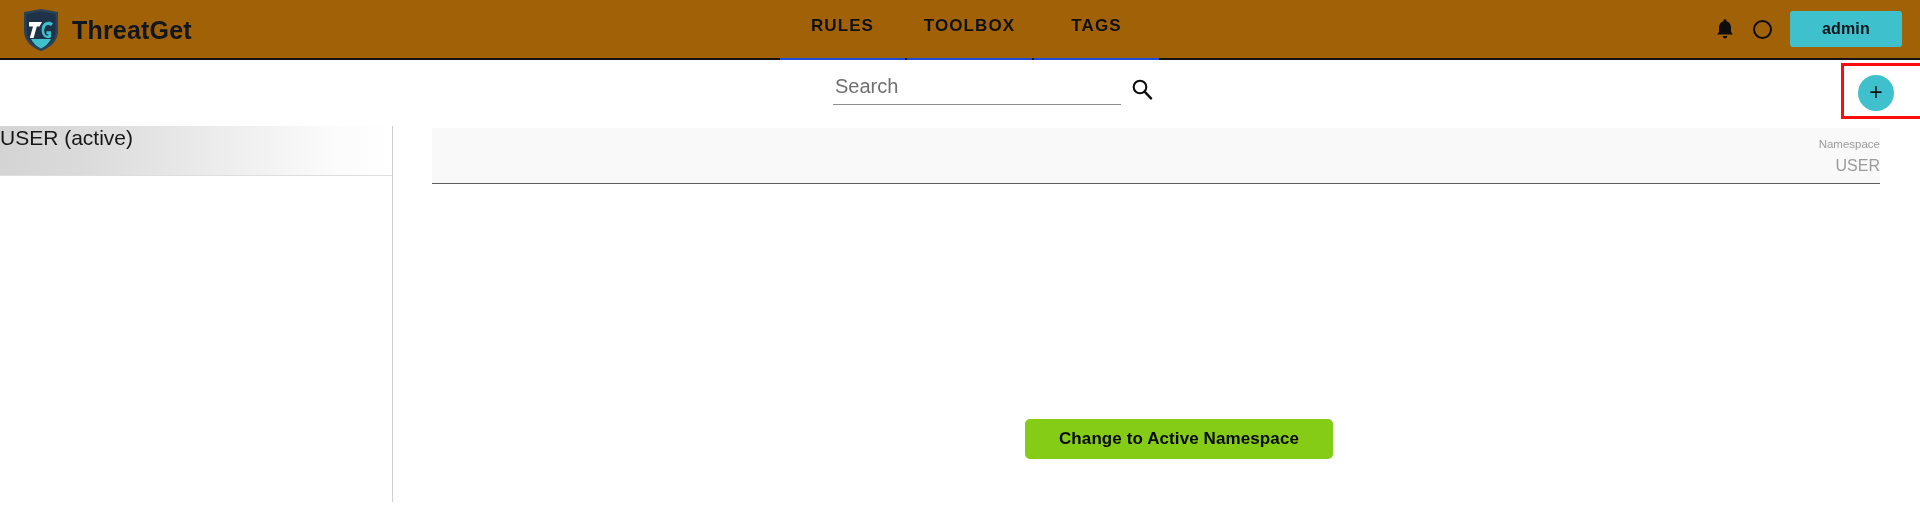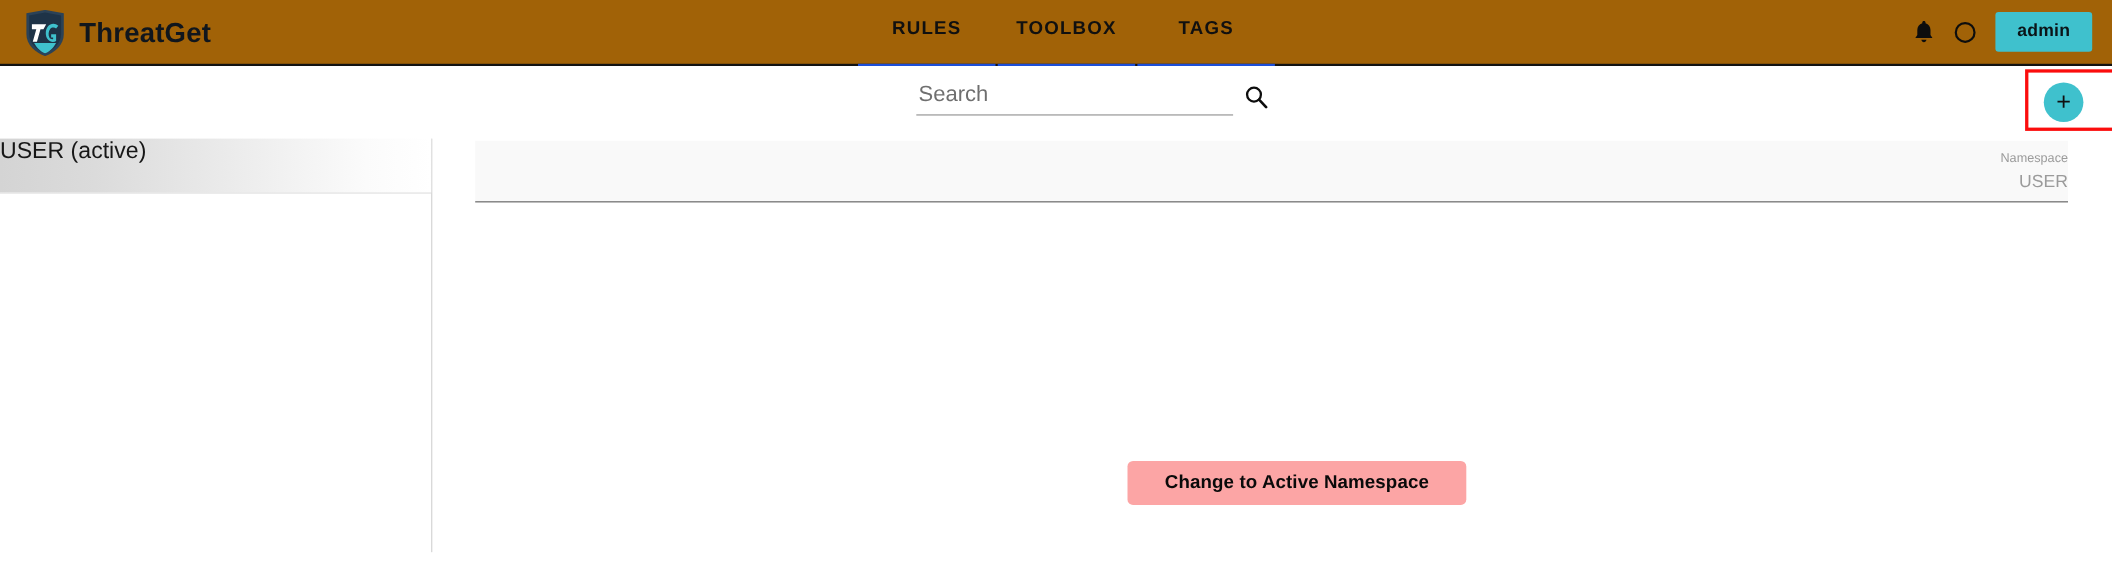--- a/index.html
+++ b/index.html
@@ -81,21 +81,21 @@
     border: 2px solid #0d0d0d;
     border-radius: 50%;
     box-sizing: border-box;
     cursor: pointer;
   }
   .admin-btn {
     background: #3fc1cd;
     color: #0b1418;
     font-size: 16px;
     font-weight: bold;
-    padding: 9px 20px;
+    padding: 9px 32px;
     border: none;
     border-radius: 3px;
     cursor: pointer;
     font-family: "Liberation Sans", sans-serif;
     letter-spacing: 0.2px;
   }
 
   
   .searchrow {
     position: absolute;
@@ -233,21 +233,21 @@
 
   .action-row {
     position: absolute;
     left: 0;
     top: 293px;
     width: 1526px;
     display: flex;
     justify-content: center;
   }
   .change-btn {
-    background: #fca5a5;
+    background: #84cc16;
     color: #0a0a0a;
     font-size: 17px;
     font-weight: bold;
     font-family: "Liberation Sans", sans-serif;
     border: none;
     border-radius: 5px;
     padding: 10px 34px;
     cursor: pointer;
     letter-spacing: 0.1px;
     margin-left: 44px;

